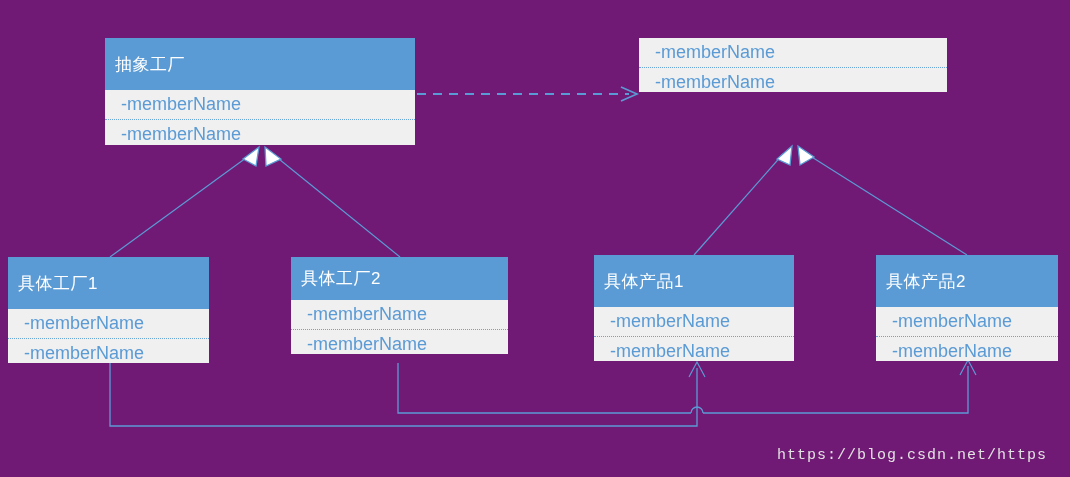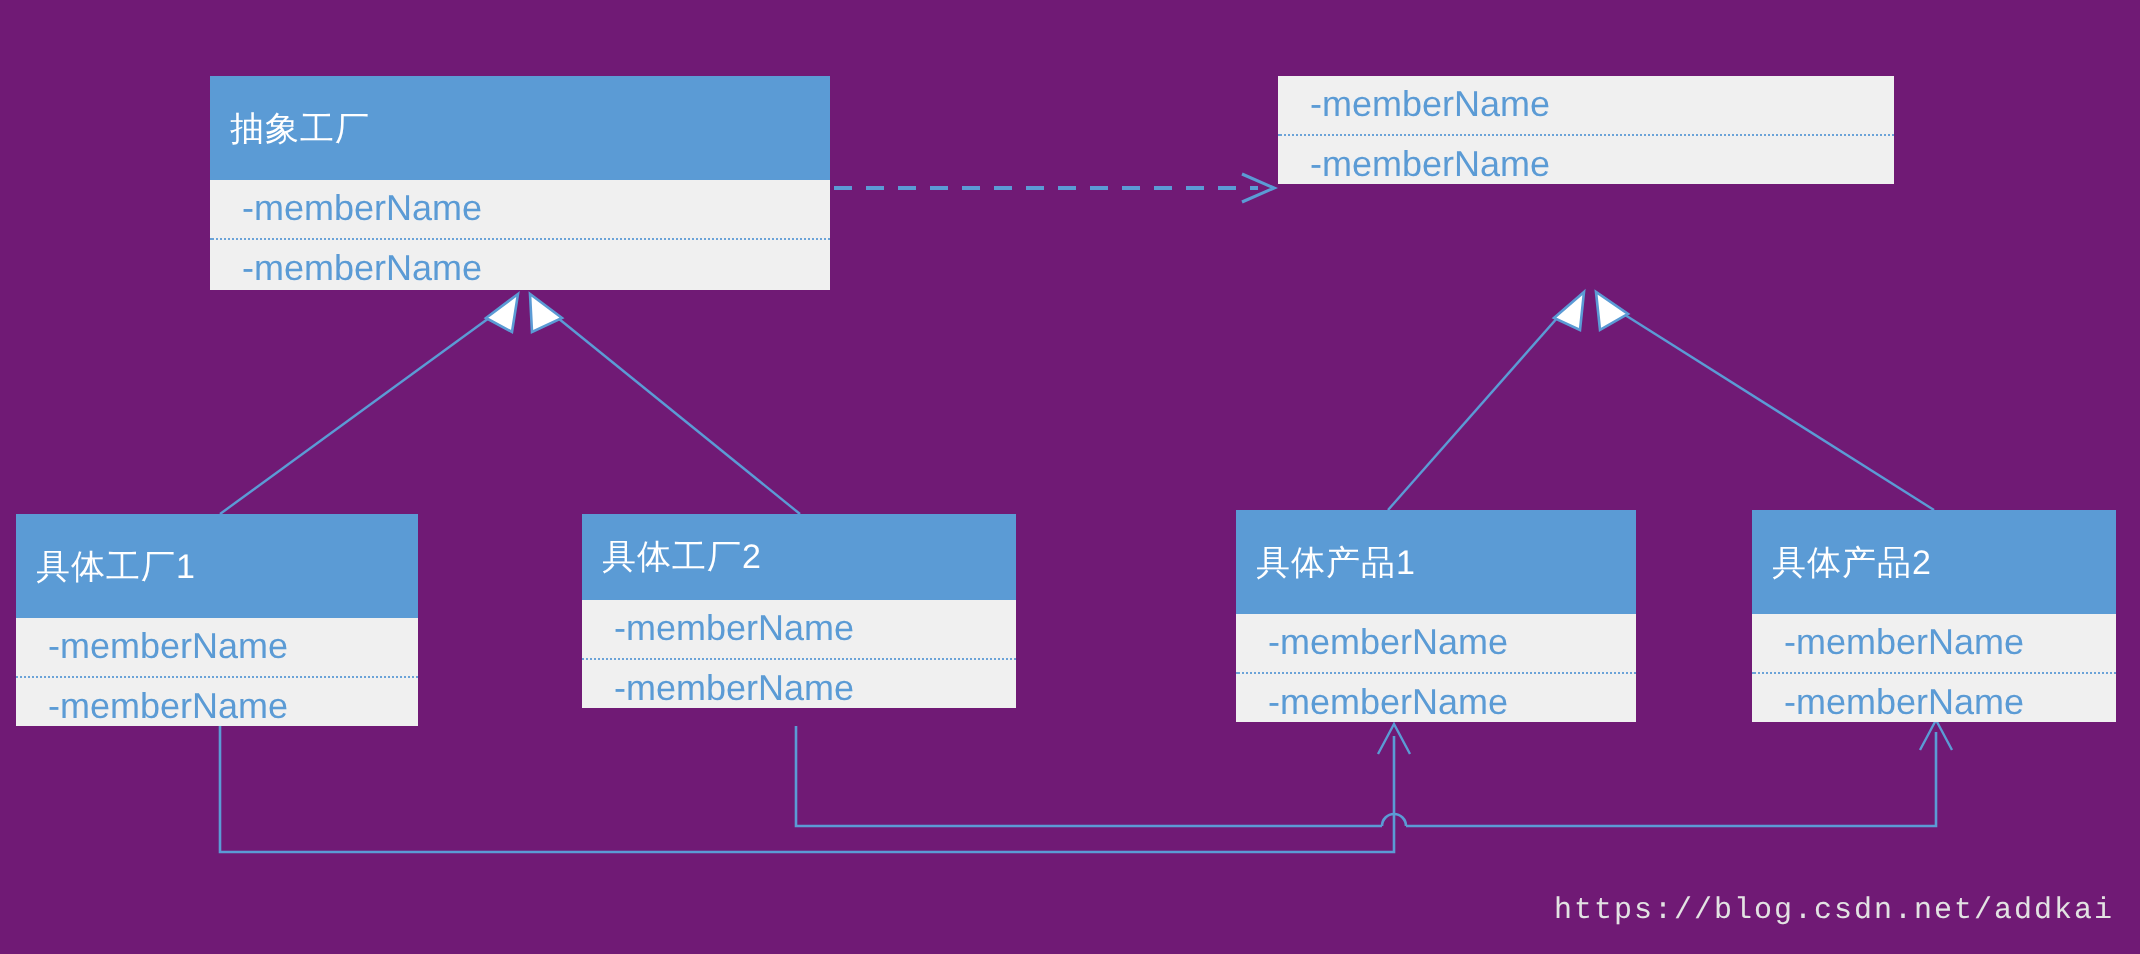--- a/index.html
+++ b/index.html
@@ -136,35 +136,35 @@
   <div class="uml-box" style="left:291px; top:257px; width:217px; height:106px;">
     <div class="uml-header" style="height:43px;">
       <span>具体工厂2</span>
     </div>
     <div class="uml-members" style="height:54px;">
       <div class="uml-member">-memberName</div>
       <div class="uml-member sep">-memberName</div>
     </div>
   </div>
 
-  <div class="uml-box" style="left:618px; top:255px; width:200px; height:106px;">
+  <div class="uml-box" style="left:594px; top:255px; width:200px; height:106px;">
     <div class="uml-header" style="height:52px;">
       <span>具体产品1</span>
     </div>
     <div class="uml-members" style="height:54px;">
       <div class="uml-member">-memberName</div>
       <div class="uml-member sep">-memberName</div>
     </div>
   </div>
 
   <div class="uml-box" style="left:876px; top:255px; width:182px; height:106px;border-radius:13px;">
     <div class="uml-header" style="height:52px;">
       <span>具体产品2</span>
     </div>
     <div class="uml-members" style="height:54px;">
       <div class="uml-member">-memberName</div>
       <div class="uml-member sep">-memberName</div>
     </div>
   </div>
 
-  <div class="watermark" style="left:777px; top:447px;">https://blog.csdn.net/addkai</div>
+  <div class="watermark" style="left:777px; top:447px;">https://blog.csdn.net/https</div>
 
 </div>
 
 </body></html>

